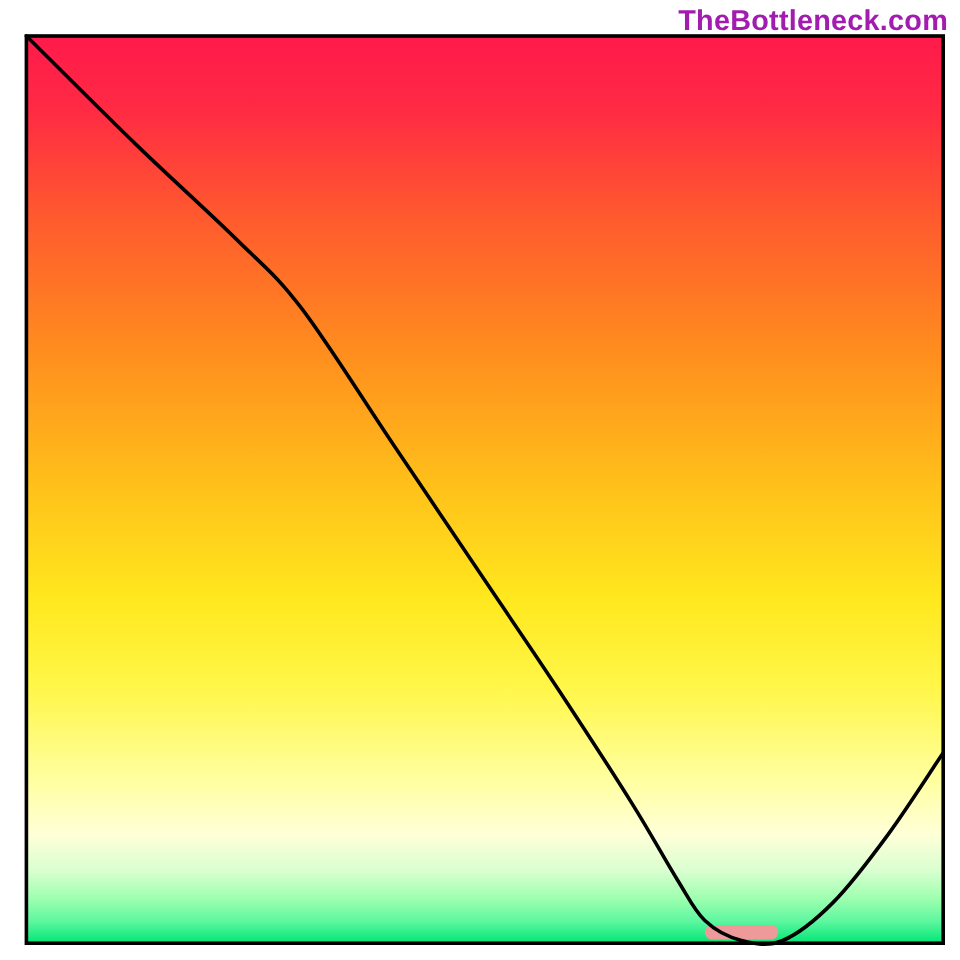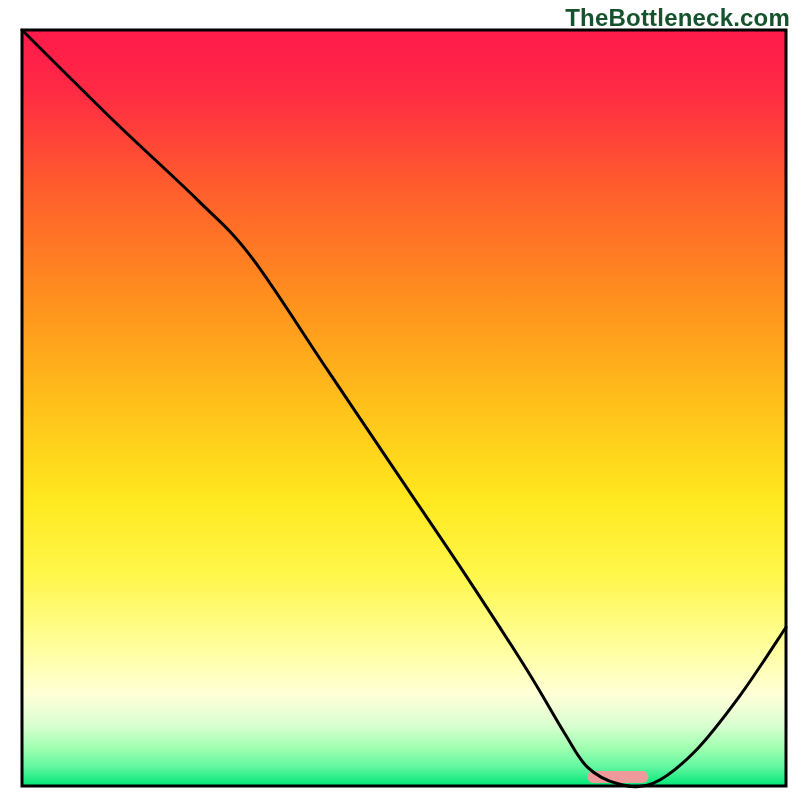--- a/index.html
+++ b/index.html
@@ -15,21 +15,21 @@
     width: 800px;
     height: 800px;
     box-sizing: border-box;
   }
   .watermark {
     position: absolute;
     top: 4px;
     right: 10px;
     font-size: 24px;
     font-weight: 600;
-    color: #14532d;
+    color: #a21caf;
     letter-spacing: 0.2px;
   }
   svg.plot {
     position: absolute;
     left: 0;
     top: 0;
     width: 800px;
     height: 800px;
     display: block;
   }

